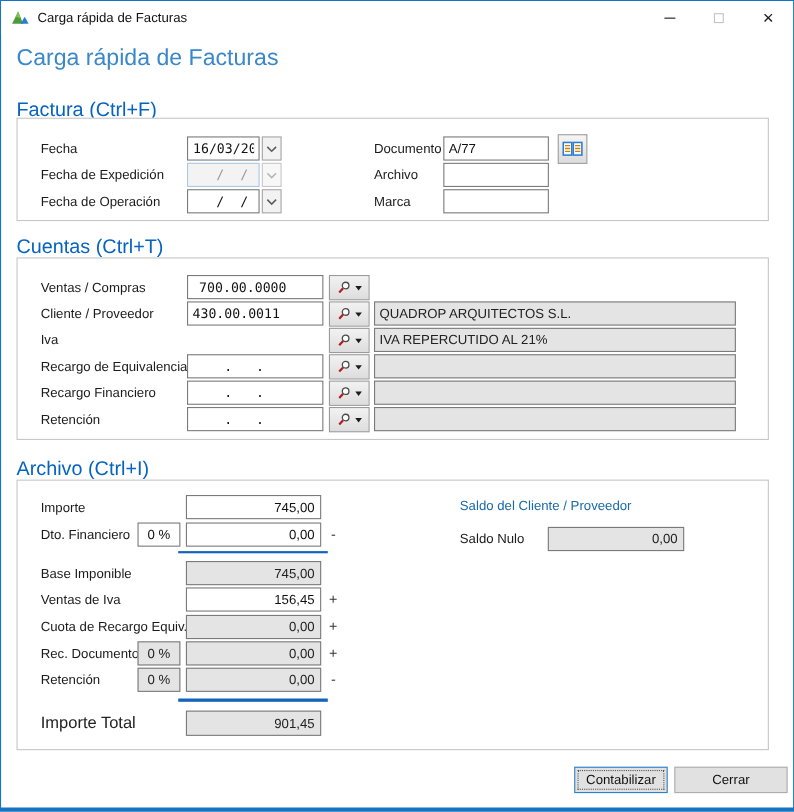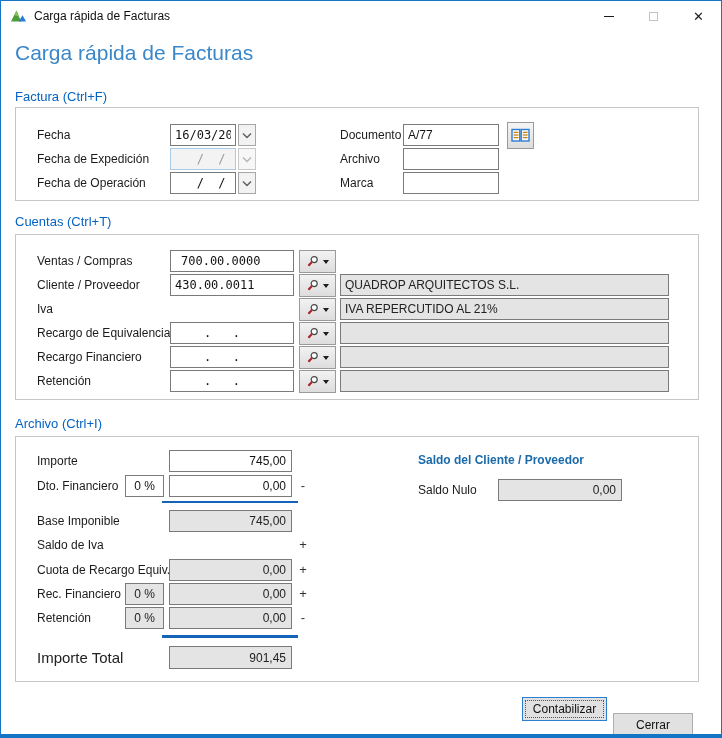--- a/index.html
+++ b/index.html
@@ -17,21 +17,21 @@
   .app-icon{ position:absolute; left:9px; top:7px; width:17px; height:16px; }
   .title-text{ position:absolute; left:33px; top:8px; font-size:12px; color:#111; white-space:nowrap; }
   .win-controls{ position:absolute; right:0; top:0; height:30px; display:flex; }
   .win-btn{ width:45px; height:30px; display:flex; align-items:center; justify-content:center; cursor:default; }
   .glyph-min{ width:10px; height:1px; background:#1a1a1a; }
   .glyph-max{ width:9px; height:9px; border:1px solid #c3c3c3; }
   .glyph-close{ font-size:13px; color:#1a1a1a; line-height:1; }
 
   
   .page-heading{ position:absolute; left:14px; top:40px; font-size:21px; font-weight:300; color:#3a87c9; }
-  .section-label{ position:absolute; left:14px; font-size:13px; color:#0563c1; }
+  .section-label{ position:absolute; left:14px; font-size:18px; color:#0563c1; }
   .groupbox{ position:absolute; left:14px; width:684px; border:1px solid #c6c6c6; background:#fff; }
 
   .field-label{ position:absolute; top:4px; font-size:12px; color:#1b1b1b; white-space:nowrap; }
   .row{ position:absolute; left:0; width:100%; height:22px; }
 
   input{ font-family:"Liberation Sans", sans-serif; font-size:12px; color:#111; outline:none; }
   .tb{ position:absolute; top:0; height:22px; border:1px solid #7a7a7a; background:#fff; padding:0 4px; }
   .mono{ font-family:"DejaVu Sans Mono", monospace; white-space:pre; }
   .ro{ background:#e4e4e4; color:#222; }
   .amount{ text-align:right; padding-right:5px; }
@@ -49,21 +49,21 @@
   .caret{ width:0; height:0; border-left:3.5px solid transparent; border-right:3.5px solid transparent; border-top:4px solid #1c1c1c; }
 
   
   .icon-btn{ position:absolute; width:27px; height:27px; border:1px solid #9a9a9a;
     background:linear-gradient(#f5f5f5,#dcdcdc); display:flex; align-items:center; justify-content:center; cursor:default; }
 
   
   .pct{ position:absolute; top:0; width:39px; height:22px; border:1px solid #7a7a7a; text-align:center; font-size:12px; }
   .sign{ position:absolute; top:3px; font-size:13px; color:#333; width:14px; text-align:center; }
   .blue-line{ position:absolute; background:#1464ba; }
-  .saldo-header{ position:absolute; font-size:12px; font-weight:bold; color:#1b6aaa; }
+  .saldo-header{ position:absolute; font-size:12px; font-weight:normal; color:#1b6aaa; }
   .total-label{ position:absolute; font-size:15px; color:#222; white-space:nowrap;text-align:right; }
 
   
   .btn{ position:absolute; height:24px; border:1px solid #adadad; background:#e1e1e1;
     font-size:12px; color:#111; font-family:"Liberation Sans", sans-serif; cursor:default; }
   .btn.focused{ border:1px solid #2a80cc; outline:1px dotted #555; outline-offset:-4px; }
 </style>
 </head>
 <body>
 
@@ -243,32 +243,33 @@
     </div>
 
     <div class="blue-line" style="left:146px; top:64px; width:136px; height:2px"></div>
 
     <div class="row" style="top:73px">
       <span class="field-label" style="left:21px">Base Imponible</span>
       <input class="tb ro amount" style="left: 153px; width: 123px;" readonly="" value="745,00">
     </div>
 
     <div class="row" style="top:97px">
-      <span class="field-label" style="left:21px">Saldo de Iva</span>
+      <span class="field-label" style="left:21px">Ventas de Iva</span>
+      <input class="tb amount" style="left: 153px; width: 123px;" value="156,45">
       <span class="sign" style="left:280px">+</span>
     </div>
 
     <div class="row" style="top:122px">
       <span class="field-label" style="left:21px">Cuota de Recargo Equiv.</span>
       <input class="tb ro amount" style="left: 153px; width: 123px;" readonly="" value="0,00">
       <span class="sign" style="left:280px">+</span>
     </div>
 
     <div class="row" style="top:146px">
-      <span class="field-label" style="left:21px">Rec. Financiero</span>
+      <span class="field-label" style="left:21px">Rec. Documento</span>
       <input class="pct ro" style="left: 109px;" readonly="" value="0 %">
       <input class="tb ro amount" style="left: 153px; width: 123px;" readonly="" value="0,00">
       <span class="sign" style="left:280px">+</span>
     </div>
 
     <div class="row" style="top:170px">
       <span class="field-label" style="left:21px">Retención</span>
       <input class="pct ro" style="left: 109px;" readonly="" value="0 %">
       <input class="tb ro amount" style="left: 153px; width: 123px;" readonly="" value="0,00">
       <span class="sign" style="left:280px">-</span>
@@ -278,15 +279,15 @@
 
     <span class="total-label" style="left:21px; top:212px">Importe Total</span>
     <input class="tb ro amount" style="left: 153px; top: 209px; width: 123px; height: 23px; text-align: right;" readonly="" value="901,45">
 
     <span class="saldo-header" style="left:402px; top:16px">Saldo del Cliente / Proveedor</span>
     <span class="field-label" style="left:402px; top:46px">Saldo Nulo</span>
     <input class="tb ro amount" style="left: 482px; top: 42px; width: 124px;" readonly="" value="0,00">
   </div>
 
   <button class="btn focused" style="left:521px; top:696px; width:85px">Contabilizar</button>
-  <button class="btn" style="left:612px; top:712px; width:80px">Cerrar</button>
+  <button class="btn" style="left:612px; top:696px; width:103px">Cerrar</button>
 
 </div>
 
 </body></html>

